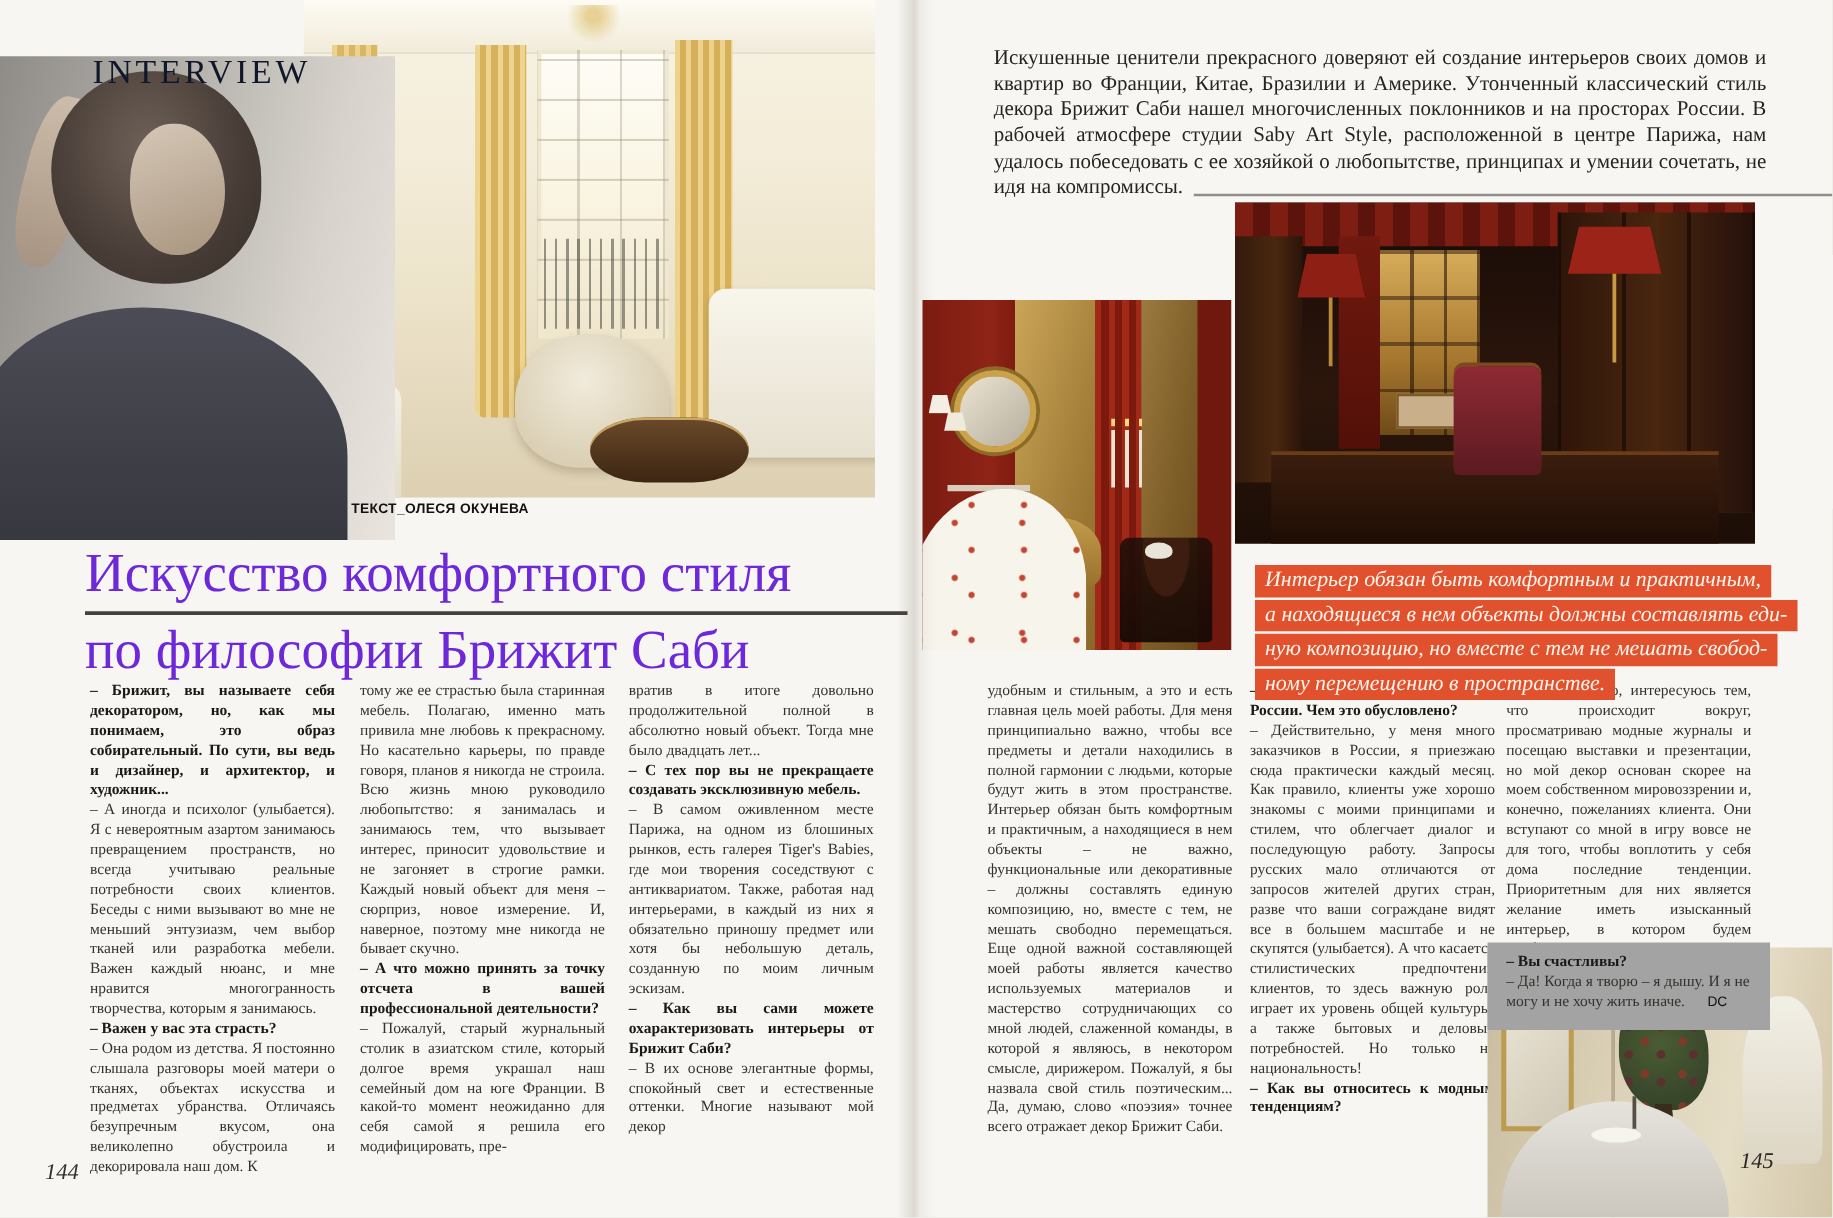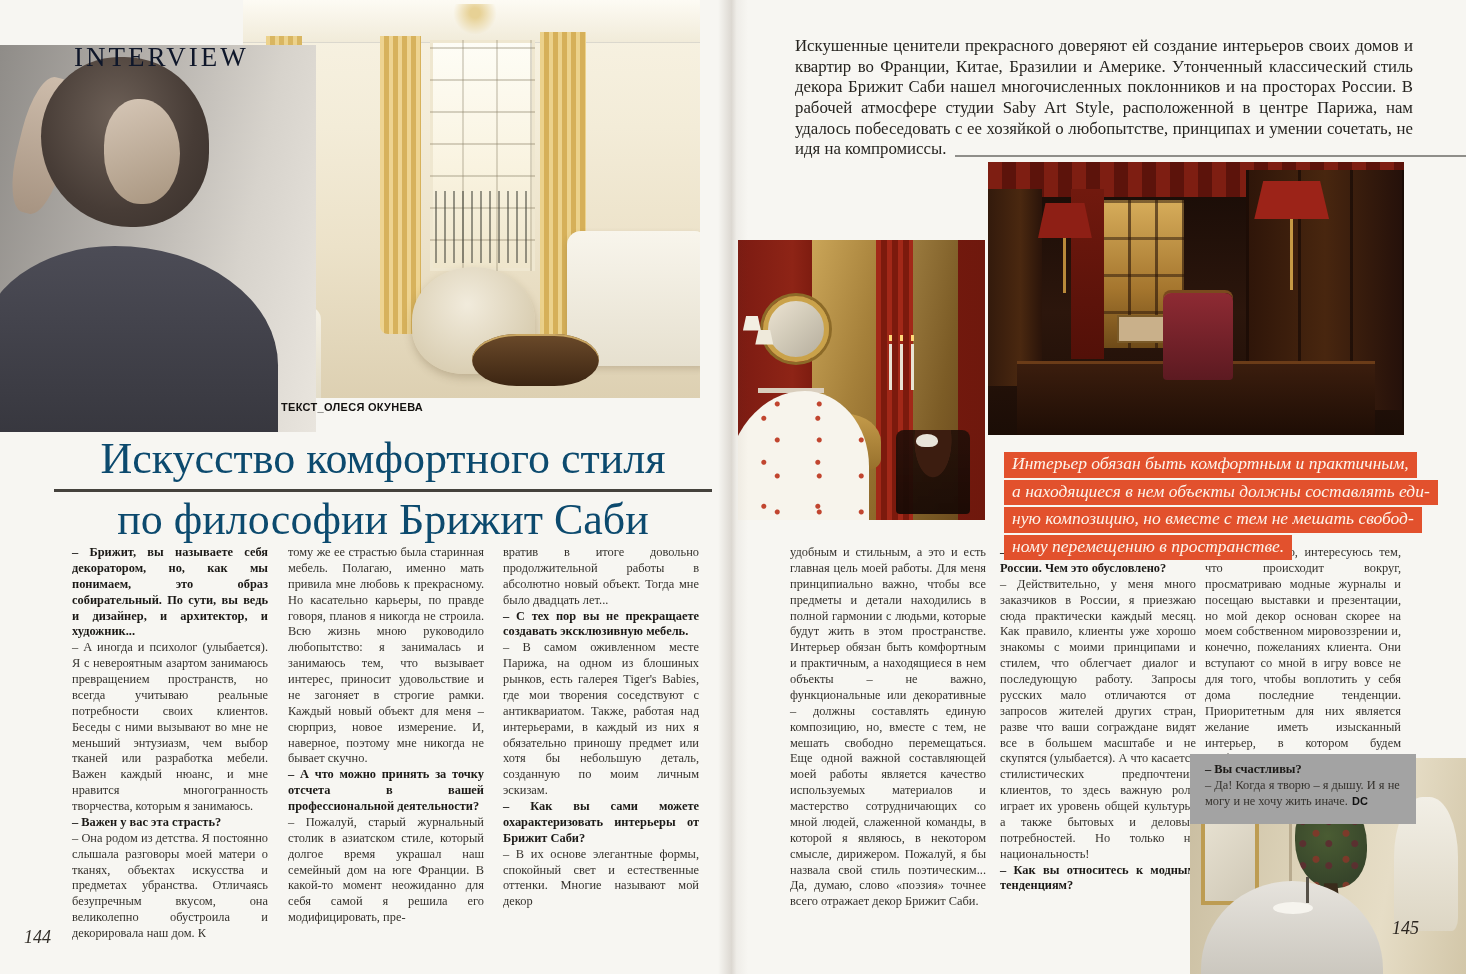--- a/index.html
+++ b/index.html
@@ -6,21 +6,21 @@
   #spread{position:relative;width:1466px;height:974px;background:#f7f6f2;overflow:hidden;
           font-family:"Liberation Serif",serif;}
   .photo{position:absolute;overflow:hidden;}
   .layer{position:absolute;}
 
   
   .section-label{position:absolute;left:74px;top:42px;font-size:27px;letter-spacing:3px;
                  color:#0f172a;font-family:"Liberation Serif",serif;}
   .byline{position:absolute;left:281px;top:401px;font:bold 11px "Liberation Sans",sans-serif;
           letter-spacing:.3px;color:#141210;}
-  .title{position:absolute;left:54px;top:436px;width:658px;text-align:center;color:#0c4a6e;}
+  .title{position:absolute;left:68px;top:436px;width:658px;color:#6d28d9;}
   .title .t1{font-size:44px;line-height:1.05;padding-bottom:7px;border-bottom:3px solid #45423d;}
   .title .t2{font-size:44px;line-height:1.05;padding-top:5px;}
 
   
   .intro{position:absolute;left:795px;top:36px;width:618px;font-size:16.8px;line-height:1.23;
          text-align:justify;color:#262420;}
 
   
   .col{position:absolute;width:196px;font-size:12.4px;line-height:1.28;color:#35322d;
        text-align:justify;}
@@ -36,22 +36,22 @@
 
   
   .pn{position:absolute;font-style:italic;font-size:18px;color:#34302a;}
 
   
   .endbox{position:absolute;left:1190px;top:754px;width:226px;height:70px;background:#a3a3a3;
           z-index:5;padding:8px 8px 0 15px;box-sizing:border-box;
           font-size:12.4px;line-height:1.28;color:#35322d;}
   .endbox p{margin:0;}
   .endbox .q{font-weight:bold;color:#1b1916;}
-  .endbox .endmark{font-weight:bold;font-family:"Liberation Sans",sans-serif;font-size:11px;
-                   margin-left:4px;color:#111;}
+  .endbox .endmark{font-weight:normal;font-family:"Liberation Sans",sans-serif;font-size:11px;
+                   margin-left:18px;color:#111;}
 
   .gutter{position:absolute;left:718px;top:0;width:30px;height:974px;z-index:40;pointer-events:none;
           background:linear-gradient(90deg,rgba(80,60,40,0) 0%,rgba(80,60,40,.16) 45%,
                      rgba(80,60,40,.05) 62%,rgba(80,60,40,0) 100%);}
   .toprule{position:absolute;left:955px;top:155px;width:511px;height:2px;background:#8f8e8a;}
 </style>
 </head>
 <body>
 
 <div id="spread">
@@ -108,28 +108,28 @@
     <p class="a">– А иногда и психолог (улыбается). Я с невероятным азартом занимаюсь превращением пространств, но всегда учитываю реальные потребности своих клиентов. Беседы с ними вызывают во мне не меньший энтузиазм, чем выбор тканей или разработка мебели. Важен каждый нюанс, и мне нравится многогранность творчества, которым я занимаюсь.</p>
     <p class="q gap">– Важен у вас эта страсть?</p>
     <p class="a">– Она родом из детства. Я постоянно слышала разговоры моей матери о тканях, объектах искусства и предметах убранства. Отличаясь безупречным вкусом, она великолепно обустроила и декорировала наш дом. К</p>
   </div>
   <div class="col" style="left:288px;top:545px;">
     <p class="a">тому же ее страстью была старинная мебель. Полагаю, именно мать привила мне любовь к прекрасному. Но касательно карьеры, по правде говоря, планов я никогда не строила. Всю жизнь мною руководило любопытство: я занималась и занимаюсь тем, что вызывает интерес, приносит удовольствие и не загоняет в строгие рамки. Каждый новый объект для меня – сюрприз, новое измерение. И, наверное, поэтому мне никогда не бывает скучно.</p>
     <p class="q gap">– А что можно принять за точку отсчета в вашей профессиональной деятельности?</p>
     <p class="a">– Пожалуй, старый журнальный столик в азиатском стиле, который долгое время украшал наш семейный дом на юге Франции. В какой-то момент неожиданно для себя самой я решила его модифицировать, пре-</p>
   </div>
   <div class="col" style="left:503px;top:545px;">
-    <p class="a">вратив в итоге довольно продолжительной работы в абсолютно новый объект. Тогда мне было двадцать лет...</p>
+    <p class="a">вратив в итоге довольно продолжительной полной в абсолютно новый объект. Тогда мне было двадцать лет...</p>
     <p class="q gap">– С тех пор вы не прекращаете создавать эксклюзивную мебель.</p>
     <p class="a">– В самом оживленном месте Парижа, на одном из блошиных рынков, есть галерея Tiger's Babies, где мои творения соседствуют с антиквариатом. Также, работая над интерьерами, в каждый из них я обязательно приношу предмет или хотя бы небольшую деталь, созданную по моим личным эскизам.</p>
     <p class="q gap">– Как вы сами можете охарактеризовать интерьеры от Брижит Саби?</p>
     <p class="a">– В их основе элегантные формы, спокойный свет и естественные оттенки. Многие называют мой декор</p>
   </div>
 
-  <div class="pn" style="left:24px;top:927px;">144</div>
+  <div class="pn" style="left:36px;top:927px;">144</div>
 
   <p class="intro" style="margin:0;">Искушенные ценители прекрасного доверяют ей создание интерьеров своих домов и квартир во Франции, Китае, Бразилии и Америке. Утонченный классический стиль декора Брижит Саби нашел многочисленных поклонников и на просторах России. В рабочей атмосфере студии Saby Art Style, расположенной в центре Парижа, нам удалось побеседовать с ее хозяйкой о любопытстве, принципах и умении сочетать, не идя на компромиссы.</p>
 
   <div class="toprule"></div>
 
   <div class="photo" style="left:988px;top:162px;width:416px;height:273px;
               background:linear-gradient(180deg,#170b06 0%,#2c160c 55%,#1b0d06 100%);">
     <div class="layer" style="left:0;top:0;width:100%;height:13%;
                 background:repeating-linear-gradient(90deg,#7e1e12 0 14px,#5c130b 14px 28px);"></div>
     <div class="layer" style="left:0;top:10%;width:13%;height:72%;

